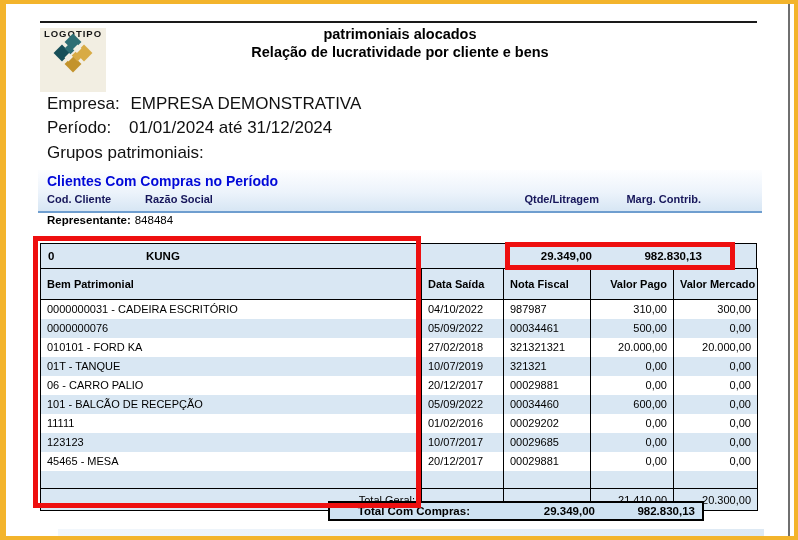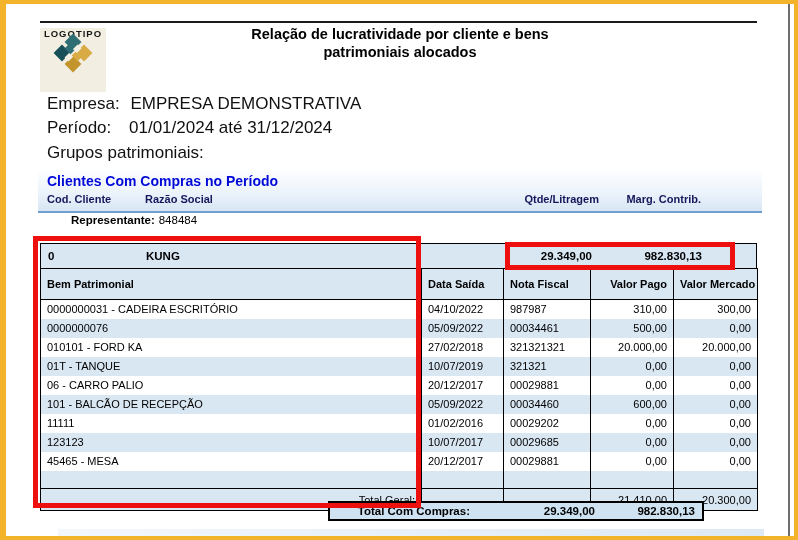--- a/index.html
+++ b/index.html
@@ -34,21 +34,21 @@
   .section{position:absolute;left:38px;top:170px;width:724px;height:41px;
            background:linear-gradient(to bottom,#fdfeff 0%,#ecf3fb 55%,#d7e6f4 100%);
            border-bottom:2px solid #6f9ecf;text-align:center;}
   .section-title{position:absolute;left:9px;top:3px;font-size:14px;font-weight:bold;color:#0008d8;}
   .section-cols{position:absolute;left:0;right:0;bottom:4px;height:14px;font-size:11px;font-weight:bold;color:#16165a;}
   .sc-cod{position:absolute;left:9px;}
   .sc-razao{position:absolute;left:107px;}
   .sc-qtde{position:absolute;right:163px;}
   .sc-marg{position:absolute;right:61px;}
 
-  .representante{position:absolute;left:47px;top:214px;font-size:11.5px;margin-left:24px;}
+  .representante{position:absolute;left:47px;top:214px;font-size:11.5px;}
   .representante .lbl{font-weight:bold;}
   .representante .val{margin-left:4px;}
 
   
   .client-row{position:absolute;left:40px;top:243px;width:717px;height:26px;box-sizing:border-box;
               border:1px solid #000;background:#d9e7f3;font-size:11.5px;font-weight:bold;}
   .client-row span{position:absolute;top:6px;}
   .cr-cod{left:7px;}
   .cr-razao{left:105px;}
   .cr-qtde{right:164px;}
@@ -101,22 +101,22 @@
         <rect x="26" y="26" width="13" height="13" fill="#c3932c"></rect>
       </g>
       <rect x="21" y="14" width="6" height="20" transform="rotate(45 24 24)" fill="#f2eee2"></rect>
       <rect x="14" y="21" width="9" height="6" transform="rotate(45 24 24)" fill="#2e6e74"></rect>
       <rect x="25" y="21" width="9" height="6" transform="rotate(45 24 24)" fill="#d8ab45"></rect>
     </svg>
     <div class="logo-text">LOGOTIPO</div>
   </div>
 
   <div class="title">
+    <div>patrimoniais alocados</div>
     <div>Relação de lucratividade por cliente e bens</div>
-    <div>patrimoniais alocados</div>
   </div>
 
   <div class="meta m-empresa">
     <span class="lbl">Empresa:</span>
     <span class="val">EMPRESA DEMONSTRATIVA</span>
   </div>
   <div class="meta m-periodo">
     <span class="lbl">Período:</span>
     <span class="val">01/01/2024 até 31/12/2024</span>
   </div>

